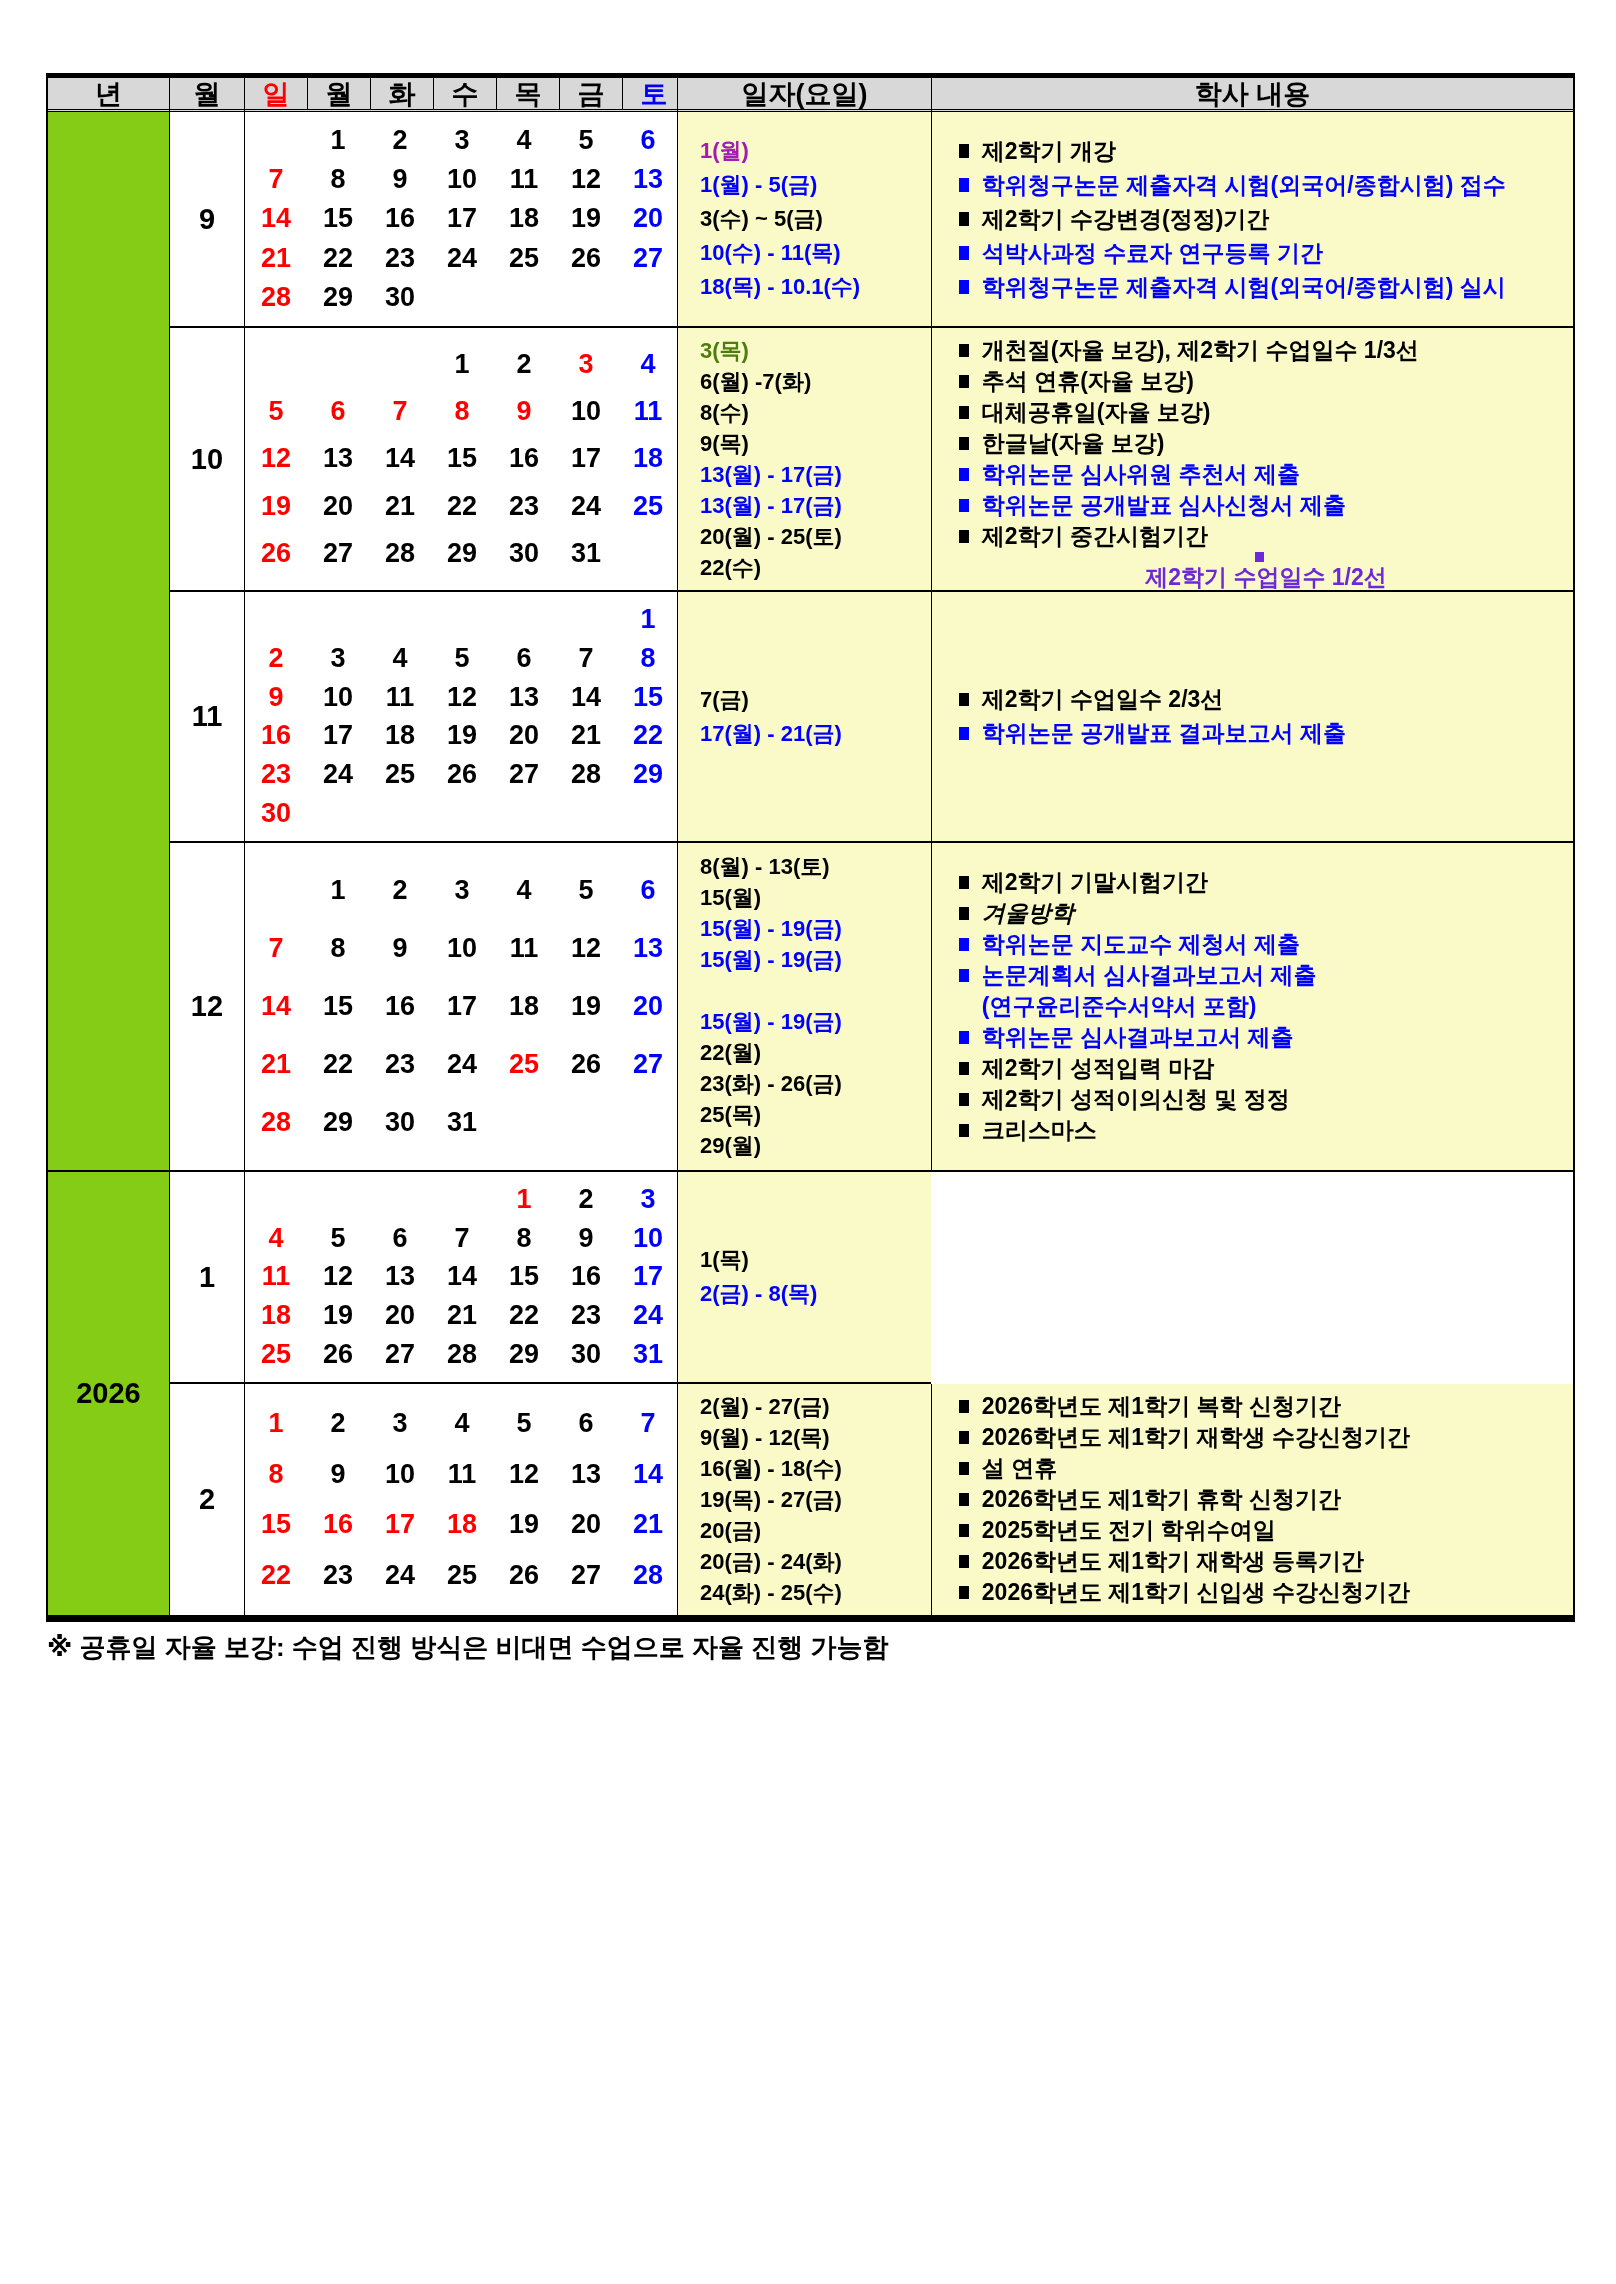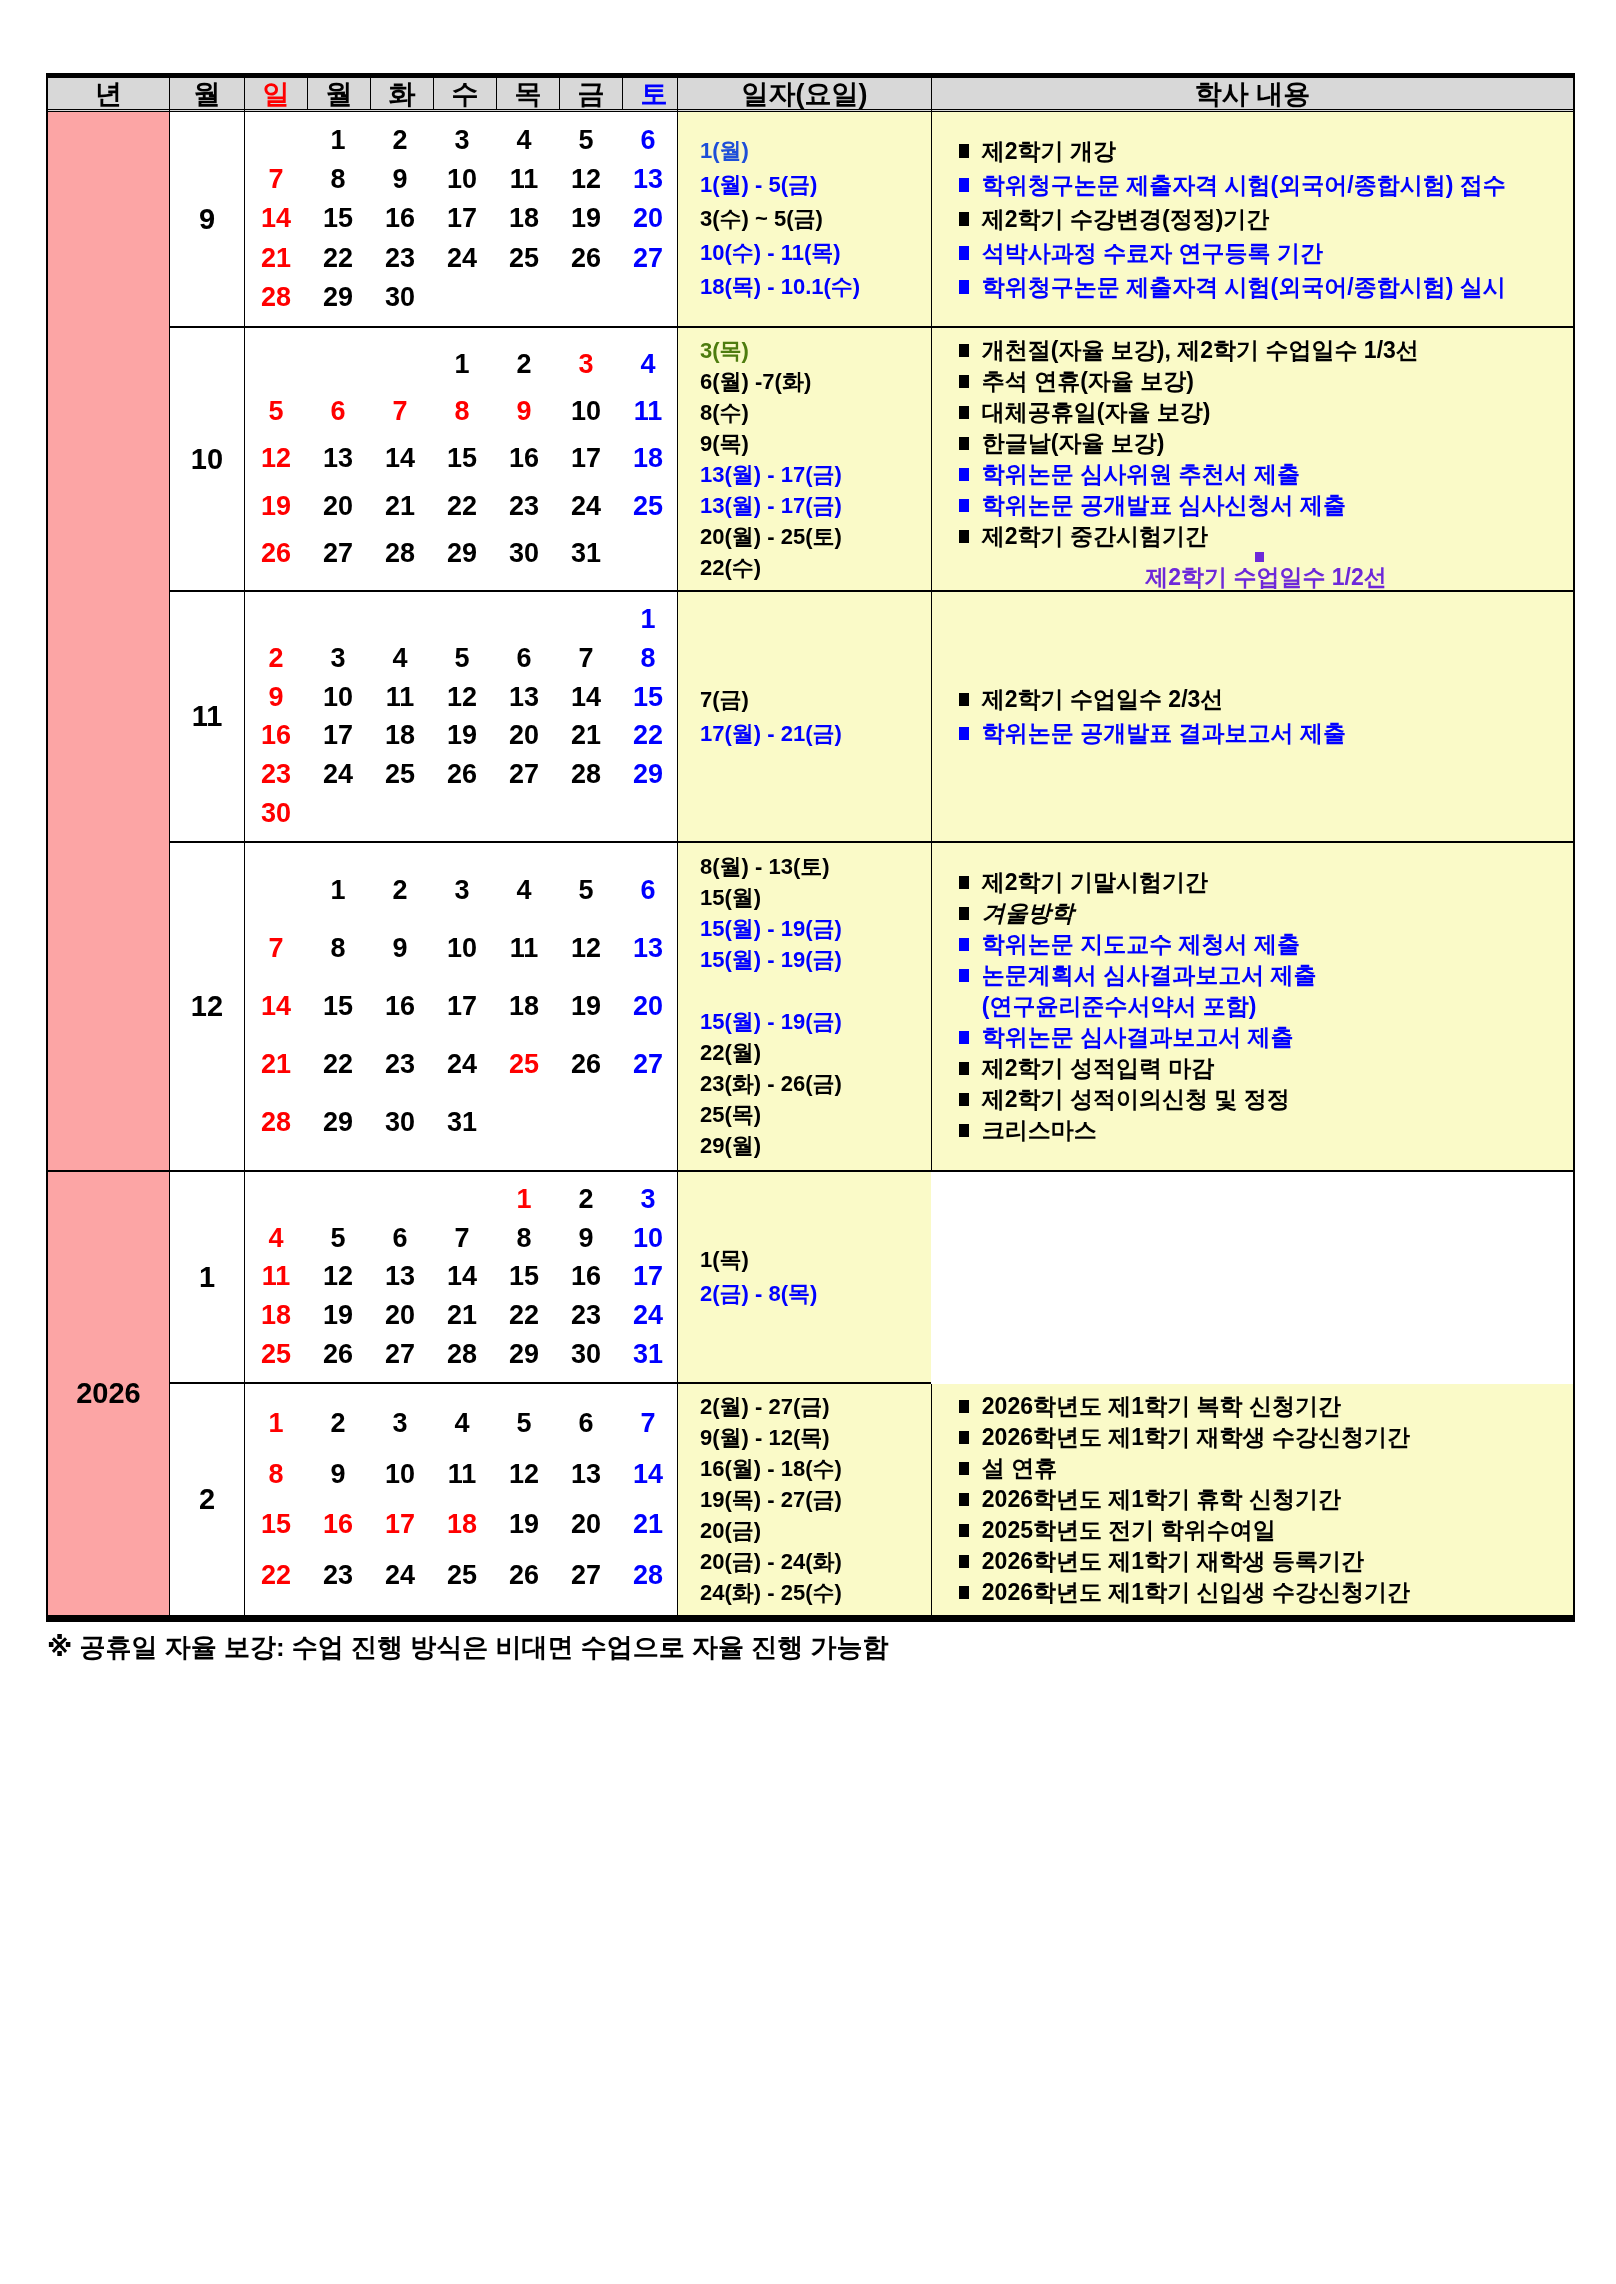--- a/index.html
+++ b/index.html
@@ -14,21 +14,21 @@
   #grid{display:grid;grid-template-columns:121px 75px 433px 254px 642px;}
   .cell{box-sizing:border-box;border-left:1.3px solid #000;min-width:0;min-height:0;}
   .col1{border-left:none;}
   .hdr{
     background:#d8d8d8;border-bottom:3.9px double #000;
     display:flex;align-items:center;justify-content:center;font-size:27px;
   }
   .hdr-days{display:flex;align-items:stretch;justify-content:flex-start;padding:0;}
   .hdr-day{flex:0 0 62px;display:flex;align-items:center;justify-content:center;border-left:1.3px solid #000;}
   .hdr-day:first-child{border-left:none;}
-  .ycell{background:#fca5a5;display:flex;align-items:center;justify-content:center;font-size:29px;}
+  .ycell{background:#84cc16;display:flex;align-items:center;justify-content:center;font-size:29px;}
   .ysep{border-bottom:2px solid #000;}
   .mlabel{background:#fff;display:flex;align-items:center;justify-content:center;font-size:29px;border-bottom:2px solid #000;}
   .calcell{background:#fff;border-bottom:2px solid #000;display:flex;flex-direction:column;justify-content:space-evenly;padding:2.6px 0;}
   .week{display:flex;}
   .day{flex:0 0 62px;text-align:center;font-size:27px;line-height:1;}
   .datecol,.contcol{background:#fafac8;border-bottom:2px solid #000;display:flex;flex-direction:column;justify-content:center;}
   .nosep{border-bottom:none;}
   .line{display:flex;align-items:center;font-size:23px;white-space:nowrap;overflow:visible;}
   .datecol .line{padding-left:22px;font-size:22px;}
   .contcol .line{padding-left:27px;}
@@ -105,21 +105,21 @@
           <div class="day" style="color: rgb(255, 0, 0);">28</div>
           <div class="day" style="color: rgb(0, 0, 0);">29</div>
           <div class="day" style="color: rgb(0, 0, 0);">30</div>
           <div class="day"></div>
           <div class="day"></div>
           <div class="day"></div>
           <div class="day"></div>
         </div>
       </div>
       <div class="cell datecol" style="grid-area: 2 / 4;">
-        <div class="line" style="height: 34px; color: #1d4ed8;">1(월)</div>
+        <div class="line" style="height: 34px; color: #a21caf;">1(월)</div>
         <div class="line" style="height: 34px; color: rgb(0, 0, 255);">1(월) - 5(금)</div>
         <div class="line" style="height: 34px; color: rgb(0, 0, 0);">3(수) ~ 5(금)</div>
         <div class="line" style="height: 34px; color: rgb(0, 0, 255);">10(수) - 11(목)</div>
         <div class="line" style="height: 34px; color: rgb(0, 0, 255);">18(목) - 10.1(수)</div>
       </div>
       <div class="cell contcol" style="grid-area: 2 / 5;">
         <div class="line" style="height: 34px; color: rgb(0, 0, 0);">
           <span class="bullet"></span>
           <span>제2학기 개강</span>
         </div>

